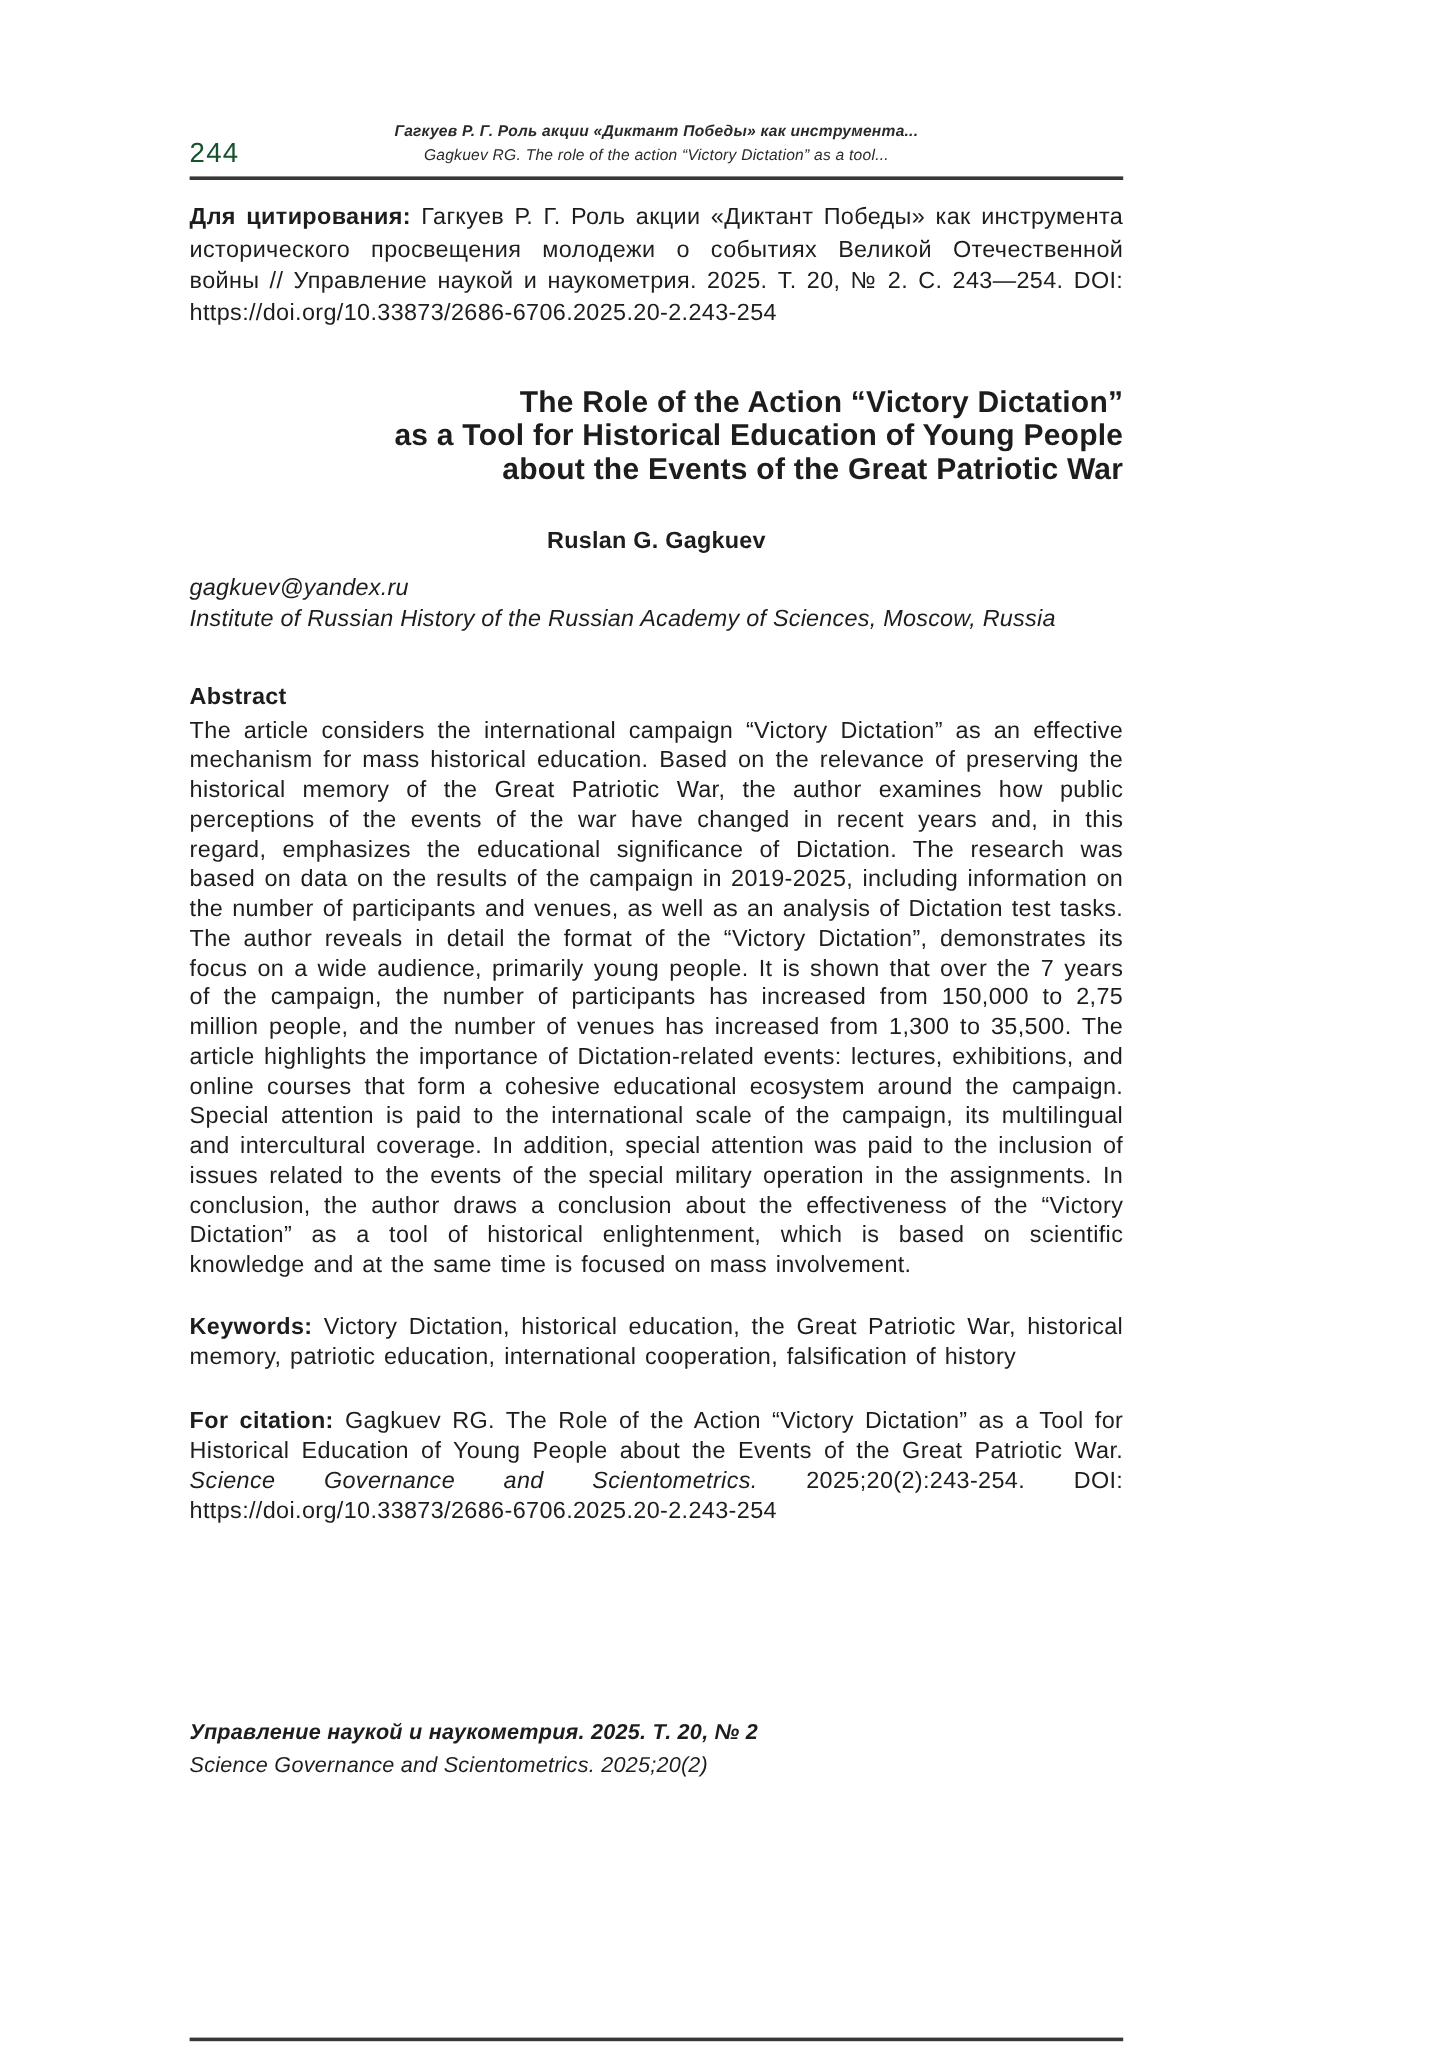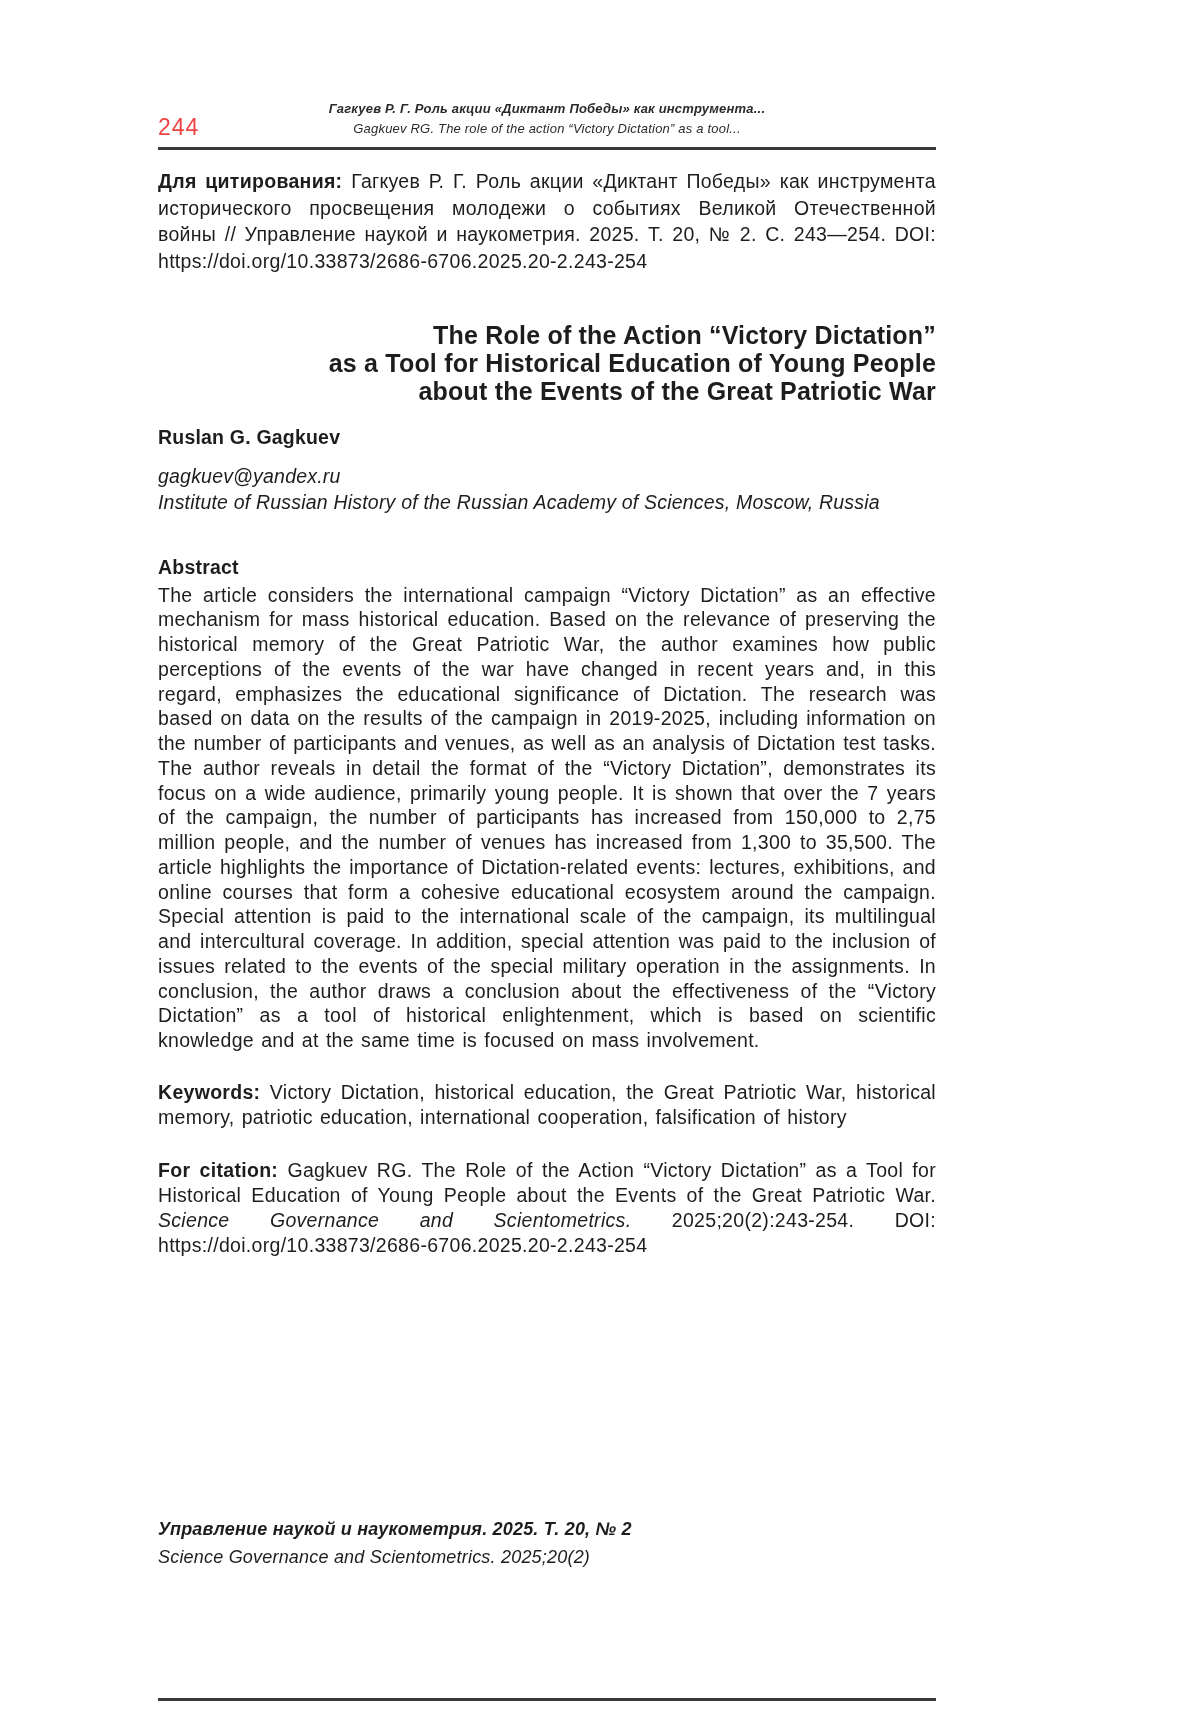--- a/index.html
+++ b/index.html
@@ -32,21 +32,21 @@
     position: relative;
     padding-top: 99px;
     padding-bottom: 9px;
     border-bottom: 3px solid #383838;
   }
   .page-number {
     position: absolute;
     left: 0;
     bottom: 6px;
     font-size: 23px;
-    color: #ef4444;
+    color: #14532d;
     letter-spacing: 1px;
   }
   .running-head {
     text-align: center;
     font-size: 13px;
     line-height: 1.5;
     letter-spacing: 0.2px;
     color: #2a2a2a;
   }
   .rh-ru { font-weight: bold; font-style: italic; }
@@ -67,22 +67,22 @@
   .article-title {
     margin-top: 47px;
     font-size: 25px;
     font-weight: bold;
     text-align: right;
     line-height: 1.12;
     letter-spacing: 0.2px;
     white-space: pre-line;
   }
   .author {
-    margin-top: 21px;
-    text-align: left;
+    margin-top: 35px;
+    text-align: center;
     font-weight: bold;
     font-size: 19.5px;
     letter-spacing: 0.2px;
   }
   .affiliation-block {
     margin-top: 14px;
     font-style: italic;
     font-size: 19.5px;
     line-height: 1.35;
     letter-spacing: 0.2px;
@@ -96,21 +96,21 @@
   }
   .keywords { margin-top: 27px; }
   .for-citation { margin-top: 29px; }
   .italic { font-style: italic; margin-top: 32px; }
   b { font-weight: bold; }
 
   
   .footer {
     position: absolute;
     left: 158px;
-    top: 1516px;
+    top: 1430px;
     font-size: 18px;
     line-height: 1.55;
     letter-spacing: 0.2px;
   }
   .footer-ru { font-weight: bold; font-style: italic; }
   .footer-en { font-style: italic; }
   .bottom-rule {
     position: absolute;
     left: 158px;
     top: 1698px;

